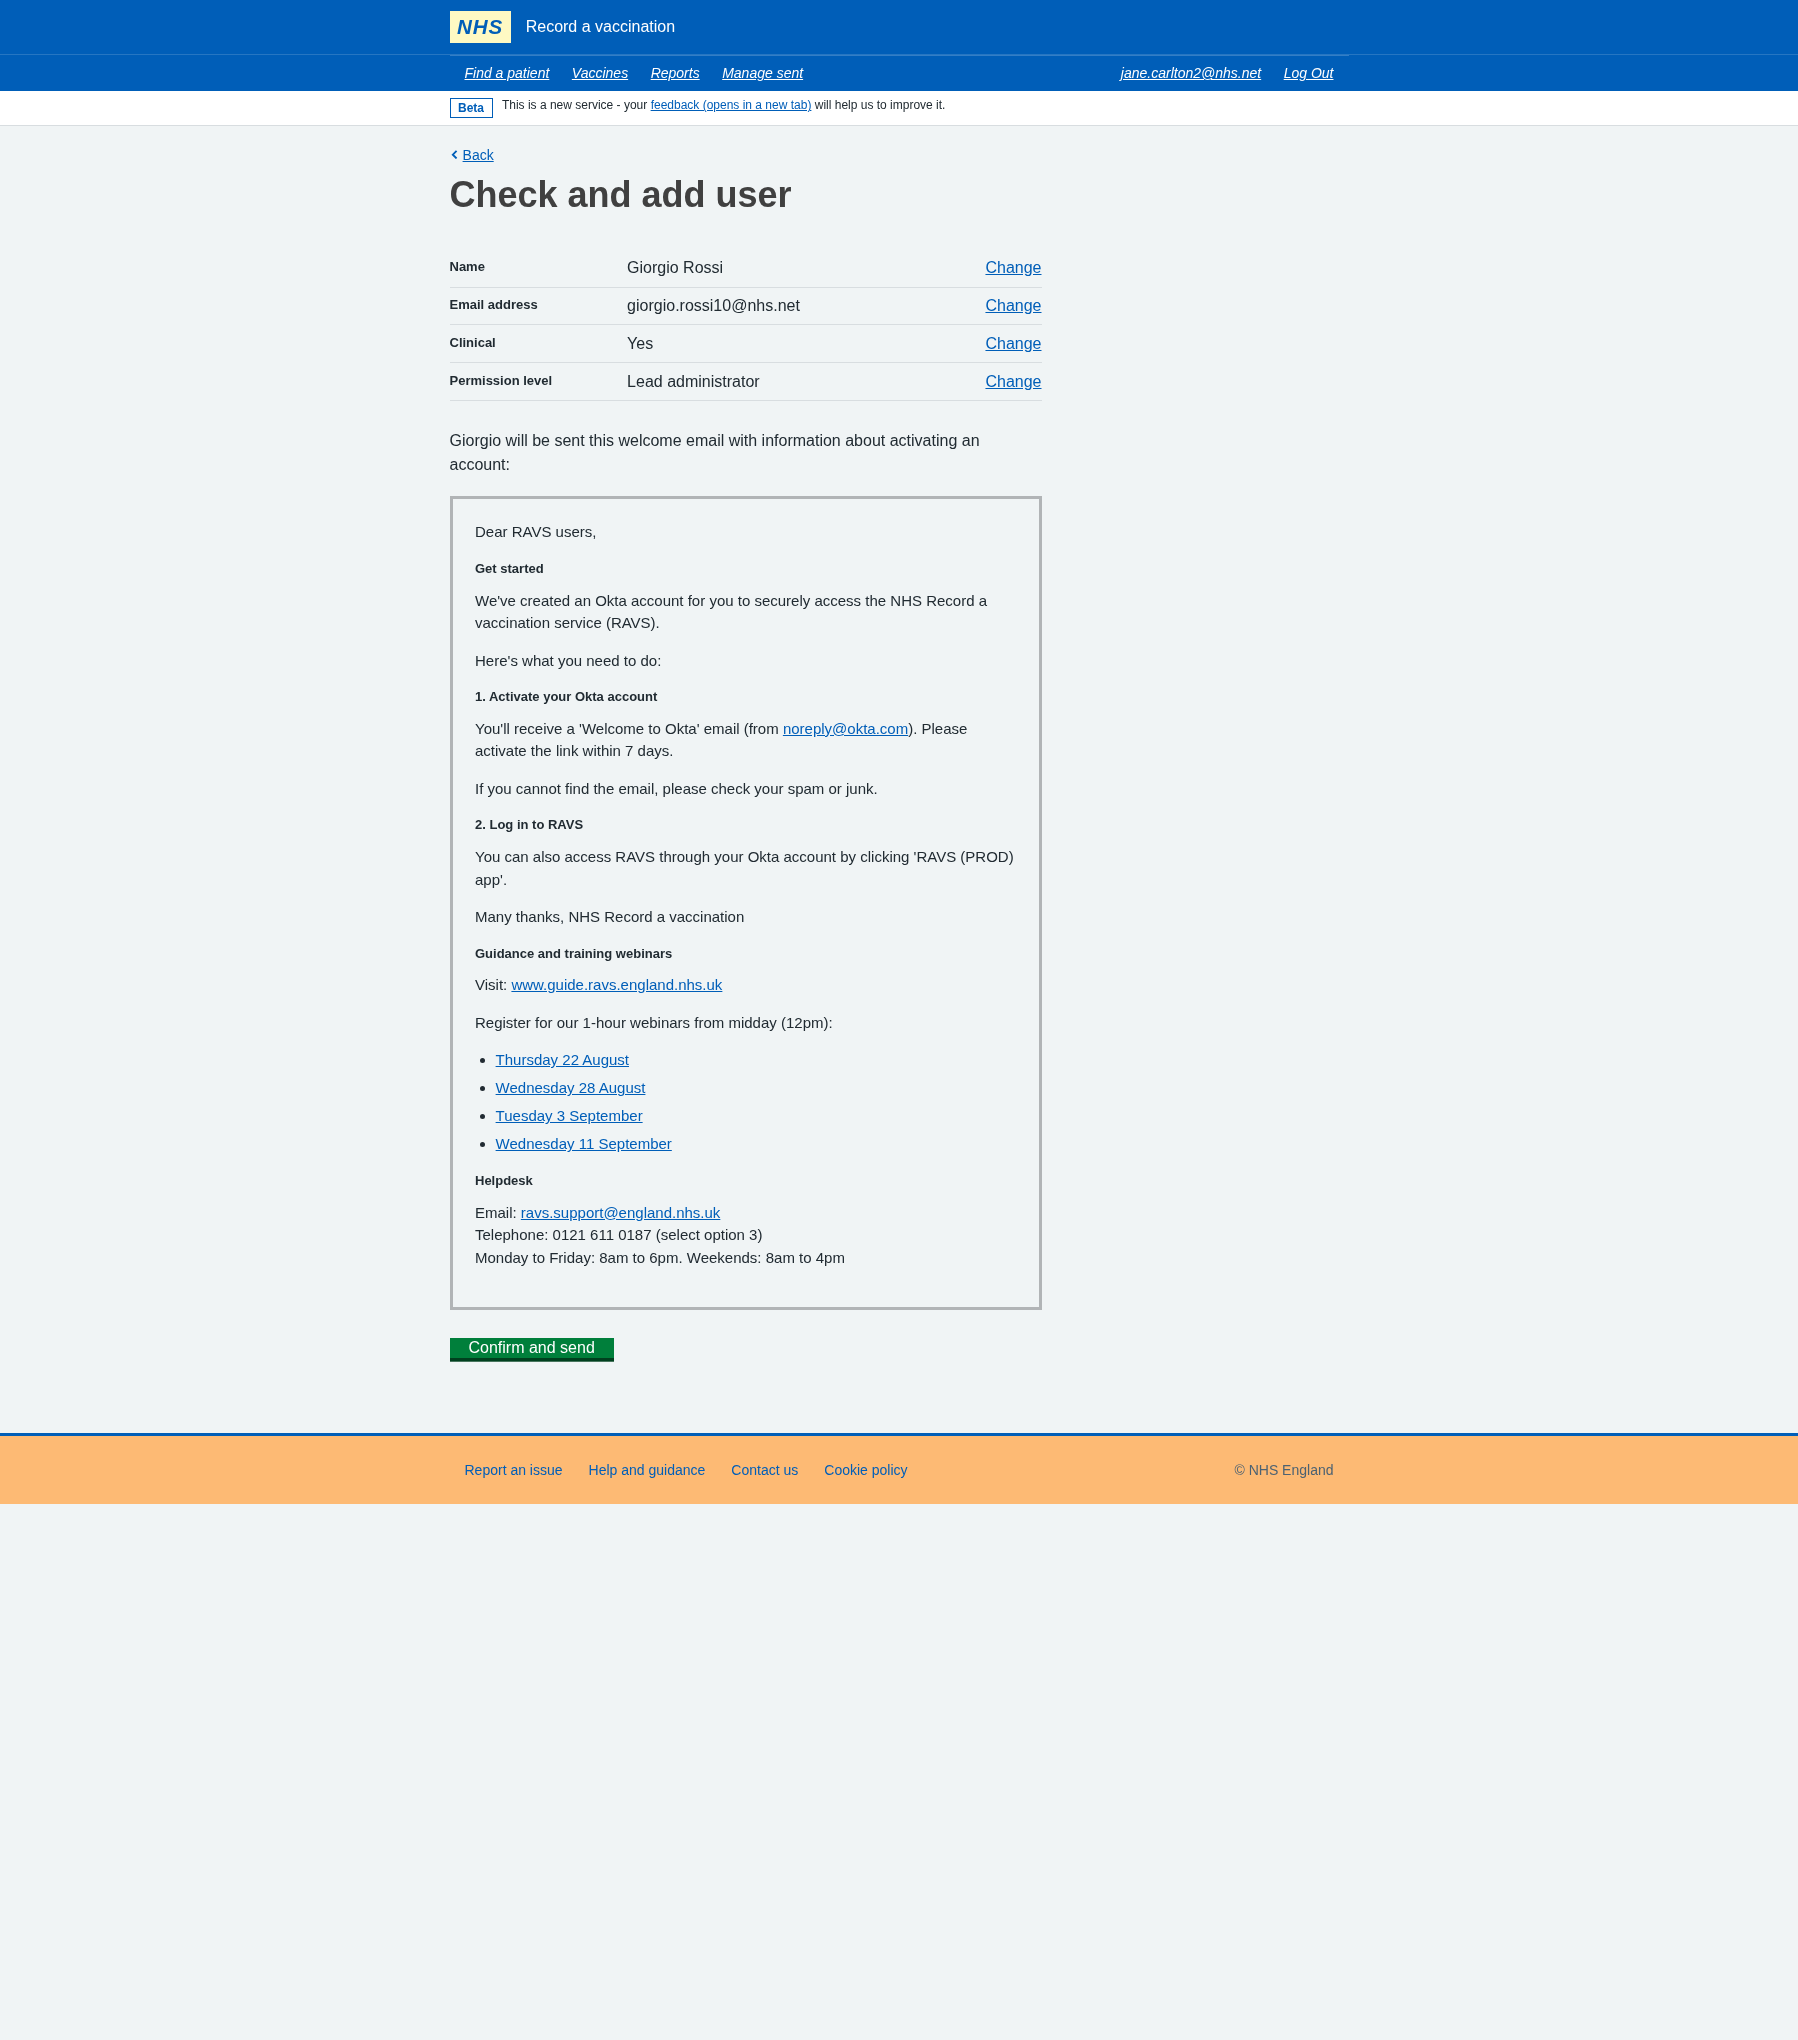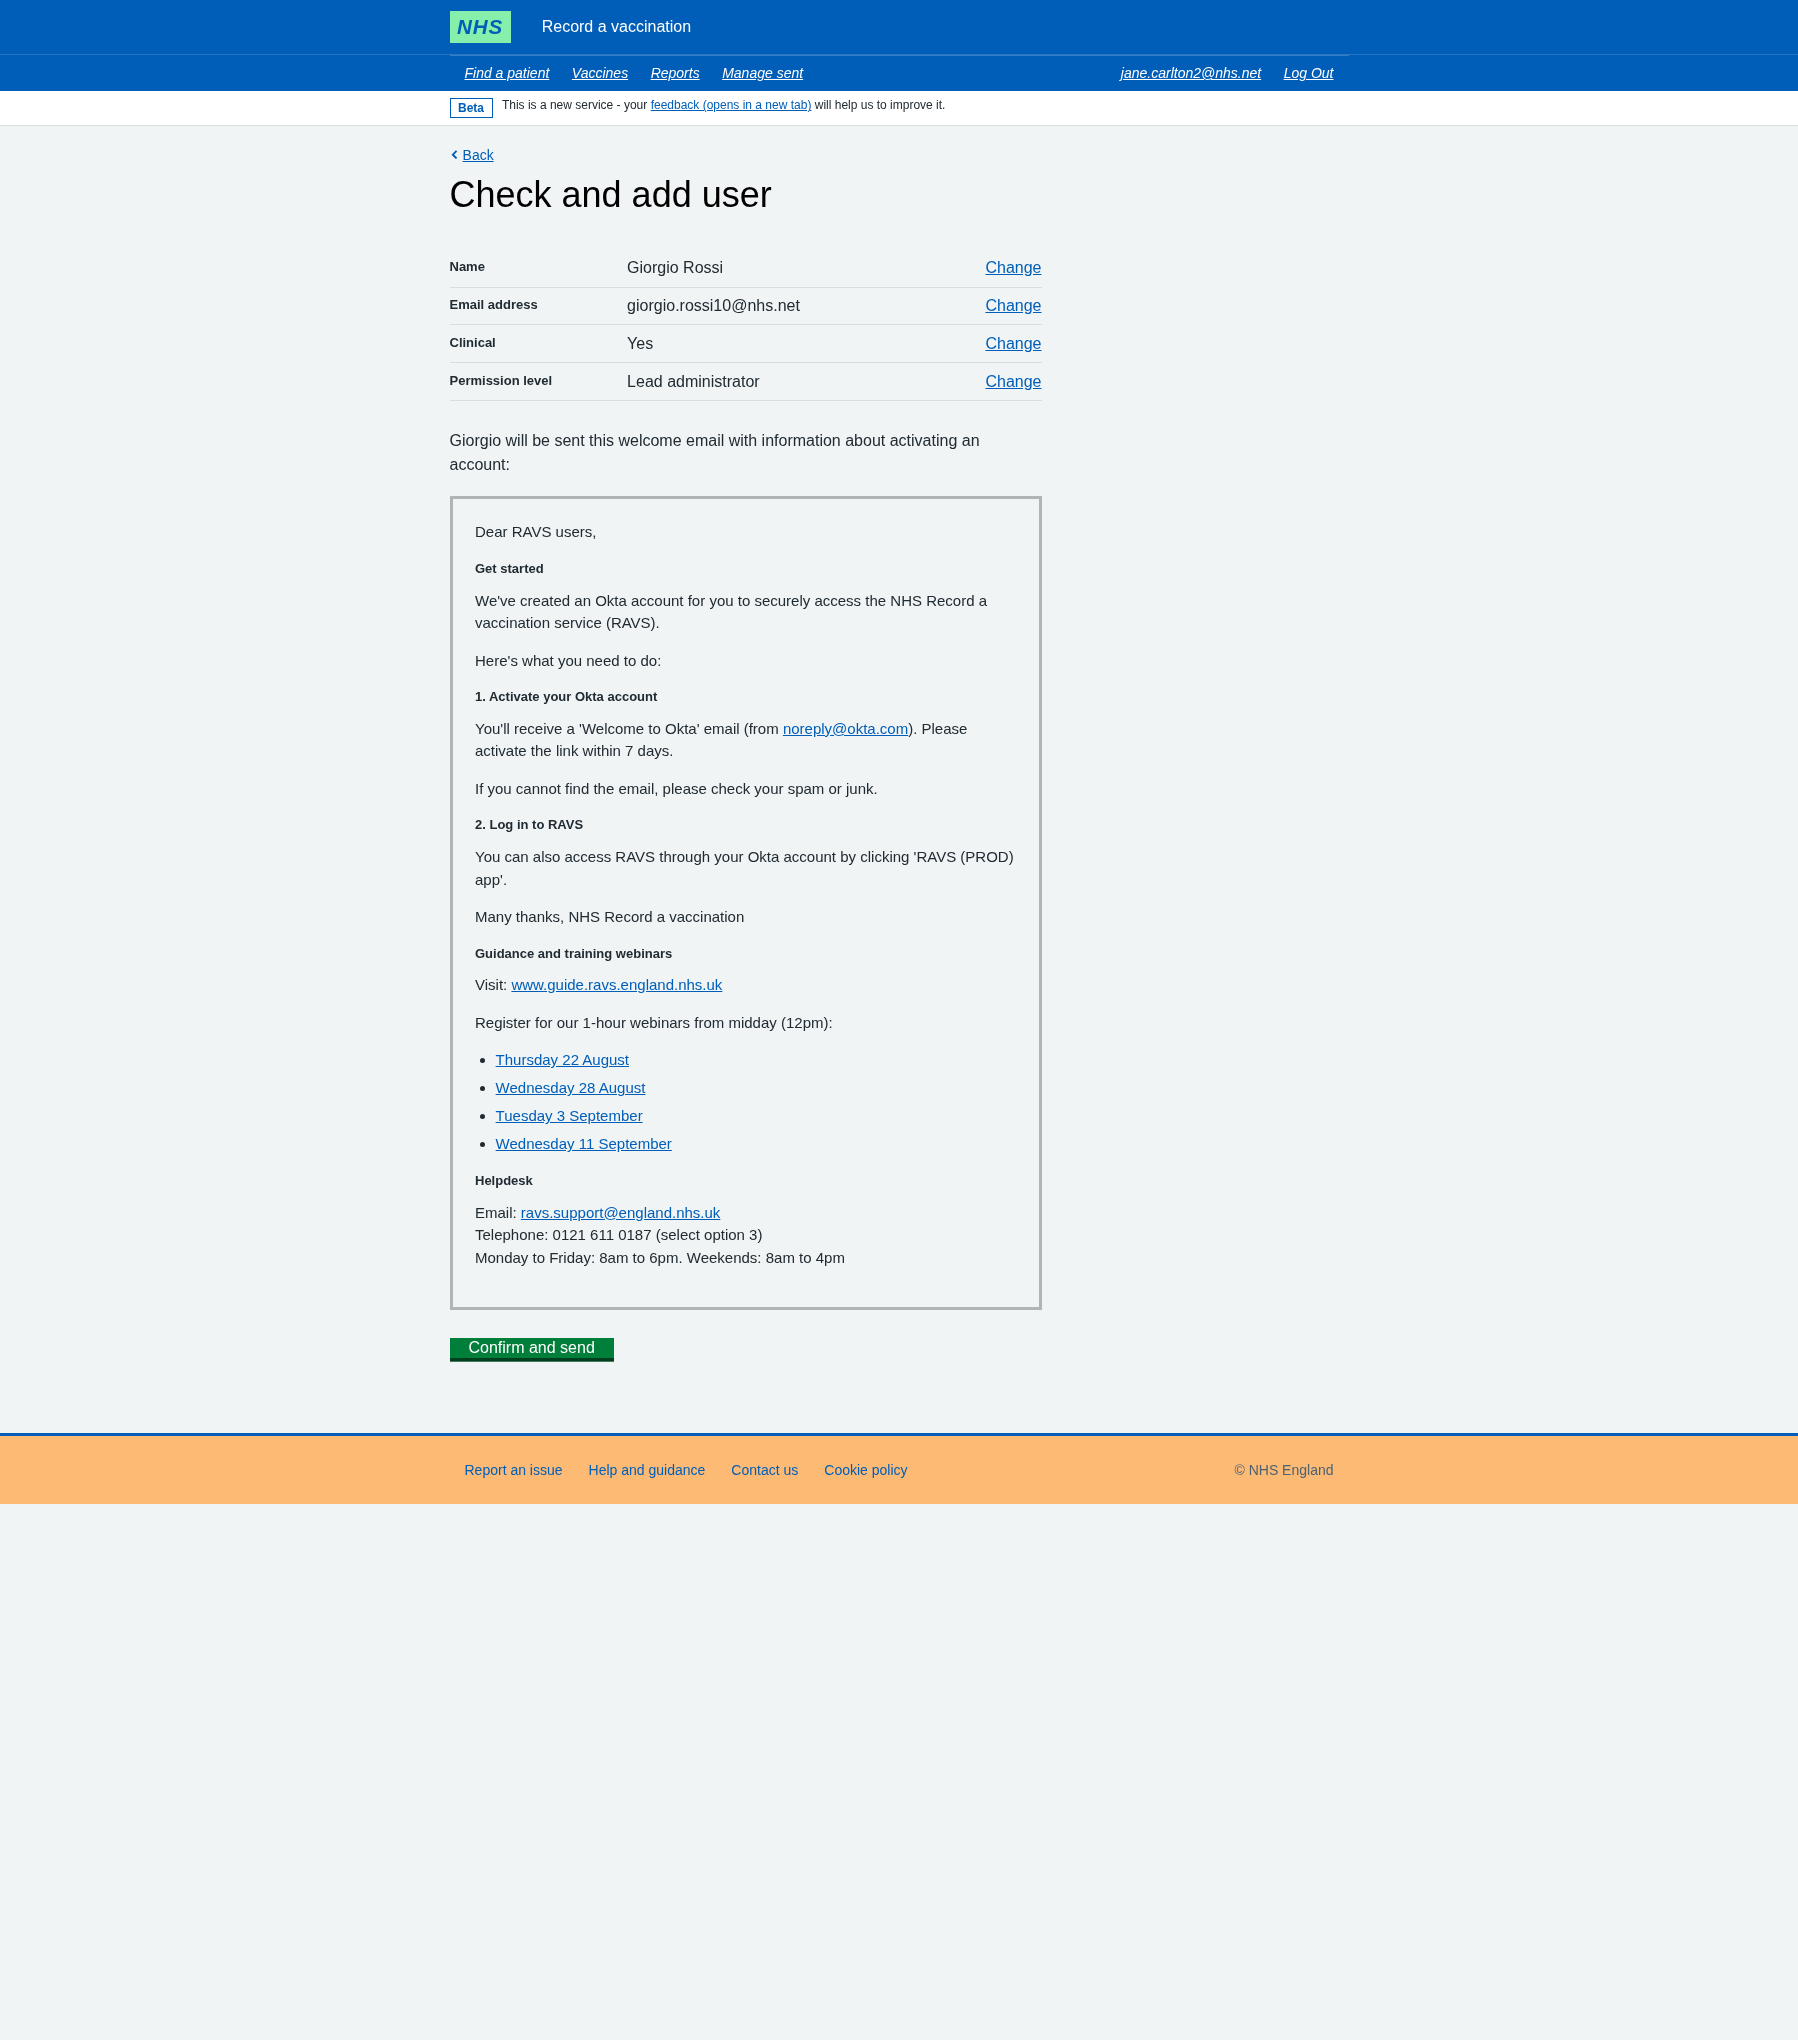--- a/index.html
+++ b/index.html
@@ -1,39 +1,39 @@
 <!DOCTYPE html>
 <html style="font-size:15px"><head>
   <meta charset="utf-8">
   <style>
     * { box-sizing: border-box; margin: 0; padding: 0; }
     body { font-family: Arial, Helvetica, sans-serif; color: #212b32; background: #f0f4f5; }
     
     .header { background: #005eb8; color: #fff; border-bottom: 0.9px solid rgba(255,255,255,0.15); }
     .header-inner { max-width: 899px; margin: 0 auto; padding: 11.2px 0; display: flex; align-items: center; }
-    .nhs-logo { background: #86efac; color: #005eb8; font-weight: bold; font-style: italic; padding: 3.7px 7.5px; font-size: 20.6px; letter-spacing: 0.9px; margin-right: 31px; }
+    .nhs-logo { background: #fef9c3; color: #005eb8; font-weight: bold; font-style: italic; padding: 3.7px 7.5px; font-size: 20.6px; letter-spacing: 0.9px; margin-right: 15px; }
     .service-name { font-size: 16px; font-weight: normal; }
     
     .nav-bar { background: #005eb8; }
     .nav-inner { max-width: 899px; margin: 0 auto; display: flex; justify-content: space-between; padding: 9.4px 0; border-top: 0.9px solid rgba(255,255,255,0.2); font-style: italic; }
     .nav-left, .nav-right { display: flex; gap: 22.5px; }
     .nav-left a, .nav-right a { color: #fff; text-decoration: underline; font-size: 14px; }
     .nav-left { padding-left: 15px; }
     .nav-right { padding-right: 15px; }
     
     .beta-banner { background: #fff; border-bottom: 0.9px solid #d8dde0; }
     .beta-inner { max-width: 899px; margin: 0 auto; padding: 7.5px 0; display: flex; align-items: flex-start; gap: 9.4px; font-size: 12px; }
     .beta-tag { border: 1.9px solid #005eb8; color: #005eb8; padding: 1.9px 7.5px; font-weight: bold; font-size: 12px; }
     .beta-inner a { color: #005eb8; }
     
     .container { max-width: 899px; margin: 0 auto; padding: 19px 0 56px; }
     .back-link { display: inline-flex; align-items: center; color: #005eb8; text-decoration: underline; font-size: 14px; margin-bottom: 11.2px; }
     .back-link svg { margin-right: 3.7px; }
     
-    h1 { font-size: 36px; font-weight: normal; margin-bottom: 34px; color: #000000; }
+    h1 { font-size: 36px; font-weight: bold; margin-bottom: 34px; color: #404040; }
     
     .content-col { max-width: 592px; }
     
     .summary-list { width: 100%; border-collapse: collapse; margin-bottom: 28px; }
     .summary-list tr { border-bottom: 0.9px solid #d8dde0; }
     .summary-list td { padding: 9.4px 0; vertical-align: top; }
     .summary-list .key { font-weight: bold; font-size: 13px; width: 30%; }
     .summary-list .value { font-size: 16px; width: 50%; }
     .summary-list .action { text-align: right; width: 20%; }
     .summary-list .action a { color: #005eb8; text-decoration: underline; font-size: 16px; }

